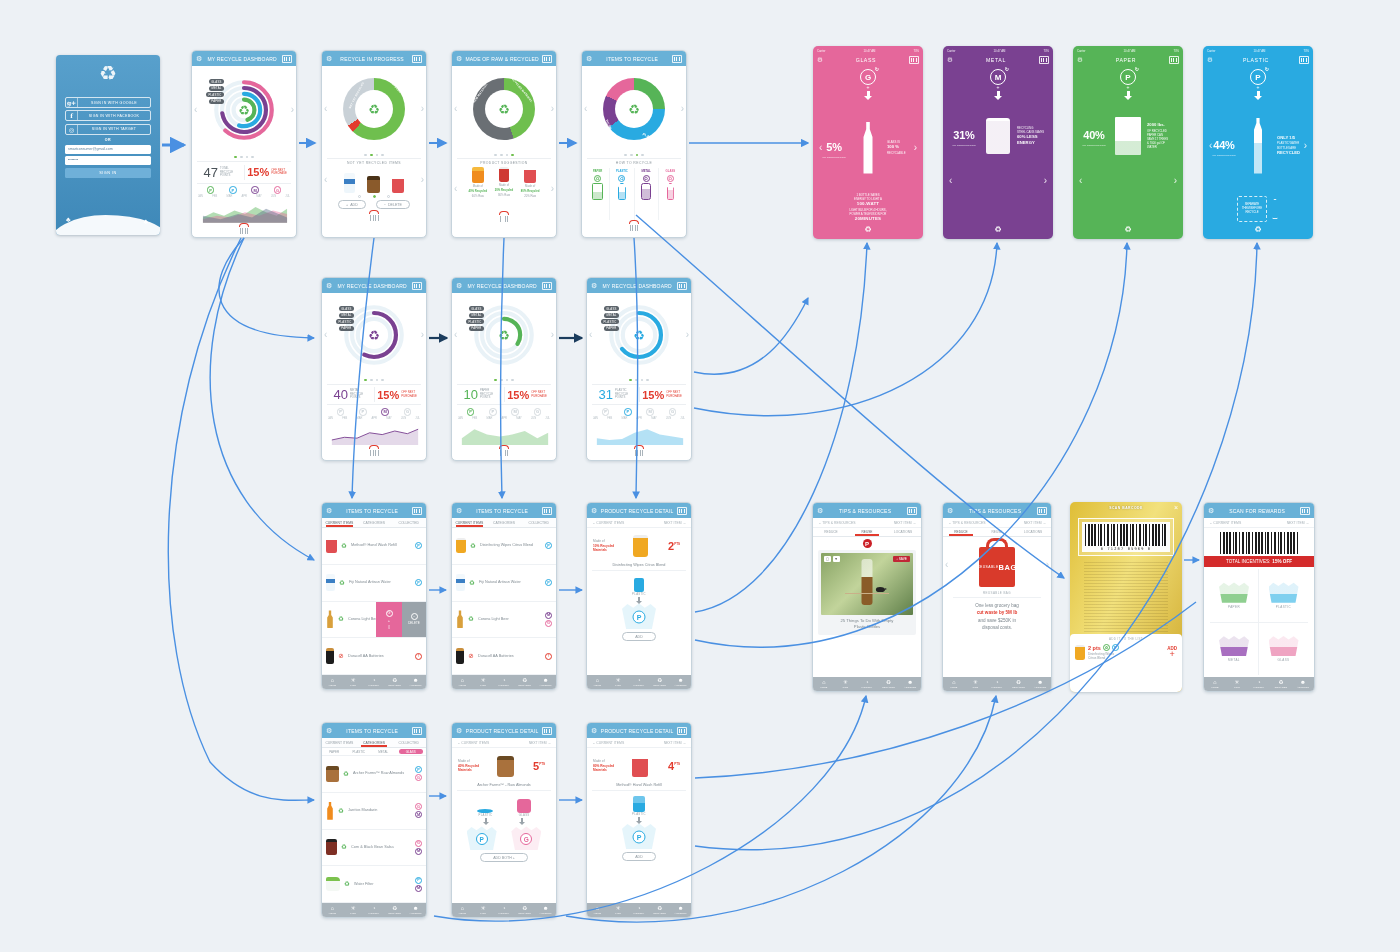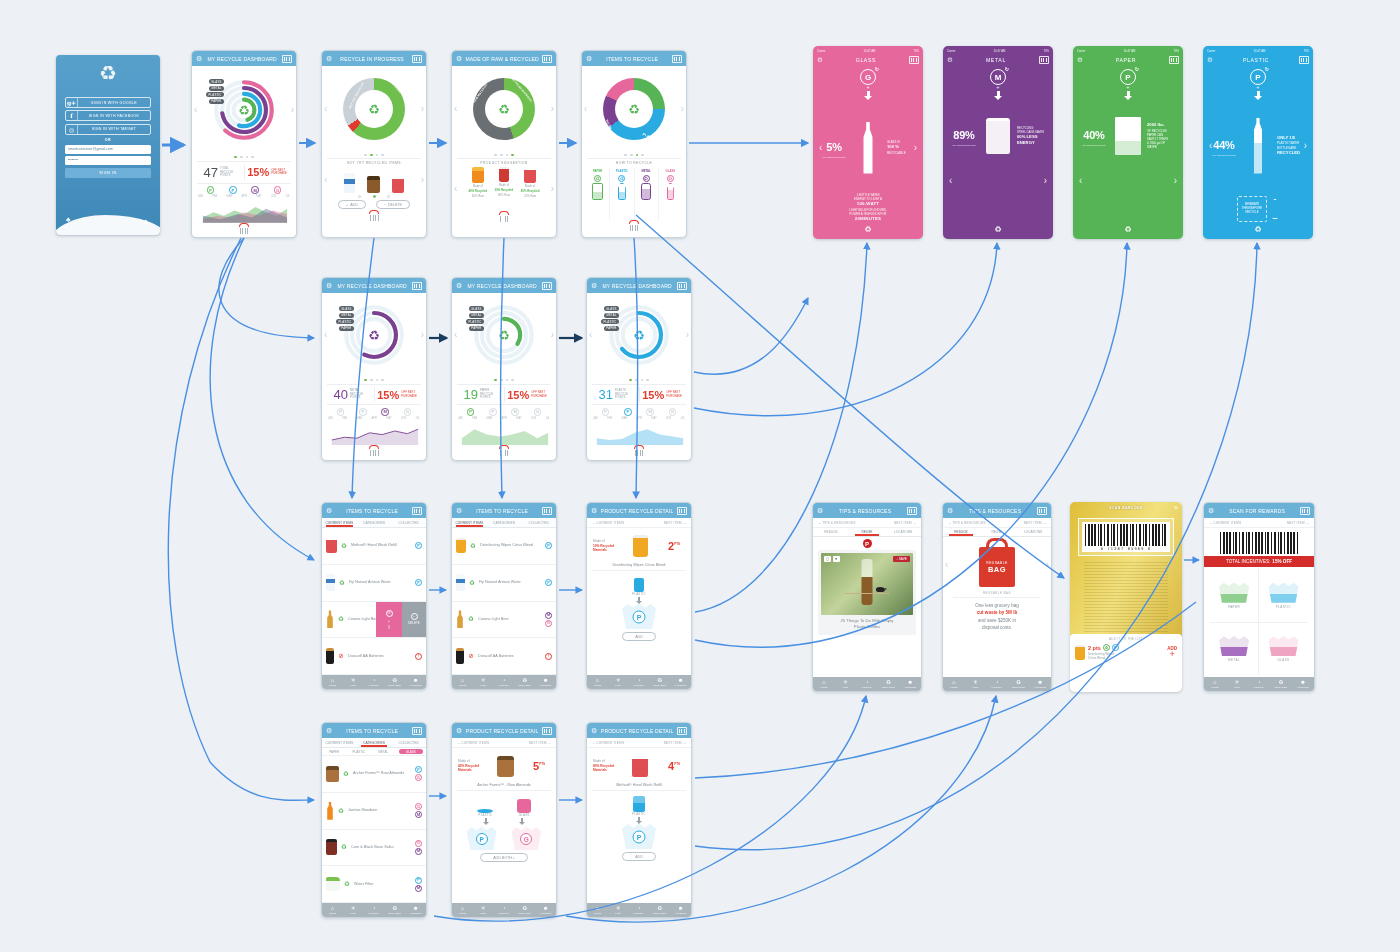--- a/index.html
+++ b/index.html
@@ -140,21 +140,21 @@
 .tipcard{margin:0 5px;background:#f2f4f6;border-radius:2px;padding:3px}
 .tipimg{position:relative;height:62px;border-radius:1px;background:linear-gradient(135deg,#86a263,#c2d49b 45%,#5f7f49)}
 .feederbottle{position:absolute;left:50%;top:6px;transform:translateX(-50%);width:11px;height:46px;background:linear-gradient(rgba(255,255,255,.55) 0 40%,#8a5c28 40%);border-radius:3px}
 .bird{position:absolute;left:60%;top:34px;width:9px;height:5px;background:#222;border-radius:50% 60% 50% 40%}
 .bird::after{content:"";position:absolute;right:-2.4px;top:1.4px;border:1.4px solid transparent;border-left:2.6px solid #333}
 .perch{position:absolute;left:26%;top:40px;width:48%;height:1.4px;background:#c9b089}
 .imgbtn{position:absolute;top:3px;left:3px;display:flex;gap:1.5px}
 .imgbtn span{width:7px;height:6px;background:#fff;border-radius:1px;font-size:3.6px;color:#666;display:flex;align-items:center;justify-content:center}
 .savebtn{position:absolute;top:3px;right:3px;background:#c02736;color:#fff;font-size:3.2px;padding:1px 3px;border-radius:1px}
 .tipcap{text-align:center;font-size:4.2px;color:#7d878e;line-height:1.5;padding:3px 0 1px}
-.tote{position:relative;width:36px;height:40px;background:#d93a2b;border-radius:2px;margin:10px auto 2px;display:flex;flex-direction:column;align-items:center;justify-content:center;color:#fff}
+.tote{position:relative;width:36px;height:40px;background:#d93a2b;border-radius:2px;margin:10px auto 2px;display:flex;flex-direction:row;align-items:center;justify-content:center;color:#fff}
 .tote::before{content:"";position:absolute;top:-9px;left:50%;transform:translateX(-50%);width:16px;height:14px;border:3px solid #d93a2b;border-bottom:none;border-radius:8px 8px 0 0}
 .tote .l1{font-size:3.4px;letter-spacing:.4px}
 .tote .l2{font-size:7.5px;font-weight:bold;letter-spacing:.5px}
 .bagcapt{text-align:center;font-size:3px;color:#a6b0b7;letter-spacing:.4px;padding:2px 0;border-bottom:1px solid #eef1f4;margin:0 10px}
 .reducetxt{text-align:center;font-size:4.6px;color:#7d878e;line-height:1.6;padding:4px 6px}
 .reducetxt b{color:var(--accent)}
 .photo{position:absolute;width:112px;height:190px;border-radius:5px;overflow:hidden;box-shadow:0 1px 3px rgba(40,70,90,.25);background:linear-gradient(115deg,#dfbe37,#f2e17c 45%,#cfa92c);display:flex;flex-direction:column}
 .ptop{display:flex;align-items:center;justify-content:center;height:12px;position:relative;color:#fff}
 .ptop .t{font-size:3.4px;font-weight:bold;letter-spacing:.5px;text-shadow:0 0 2px rgba(0,0,0,.4)}
 .ptop .x{position:absolute;right:4px;top:2px;font-size:7px}
@@ -482,21 +482,21 @@
         <span class="gear">⚙</span>
         <span class="t">METAL</span>
         <span class="scan-ic"></span>
       </div>
   <div class="lcirc">M</div>
   <div class="plus">+</div>
       <div class="darr"></div>
   <div class="gmid" style="flex:0 0 64px">
         <span class="chev l" style="top:120%">‹</span>
         <span class="chev r" style="top:120%">›</span>
-    <div class="gstat"><b>89%</b><span>US CONSUMPTION</span></div>
+    <div class="gstat"><b>31%</b><span>US CONSUMPTION</span></div>
     <div class="sil-can"></div>
     <div class="ginfo"><span>RECYCLING</span><br><span>STEEL CANS SAVES</span><b>60% LESS</b><b>ENERGY</b></div>
   </div>
   <div class="grecy">♻</div>
 </div>
 
 <div class="gph" style="left:1073px;top:46px;background:var(--paper)">
   <div class="sbar">
         <span>Carrier</span>
         <span>10:47 AM</span>
@@ -644,21 +644,21 @@
         </div>
   </div>
   <div class="dots">
         <i class="on"></i>
         <i></i>
         <i></i>
         <i></i>
       </div>
   <div class="ptsrow" style="height:22px">
         <div class="pl">
-          <b class="c-p">19</b>
+          <b class="c-p">10</b>
           <span>PAPER RECYCLE POINTS</span>
         </div>
         <div class="pr">
           <b>15%</b>
           <span>OFF NEXT PURCHASE</span>
         </div>
       </div>
   <div class="cats">
         <span class="cat g">P</span>
         <span class="cat">P</span>

